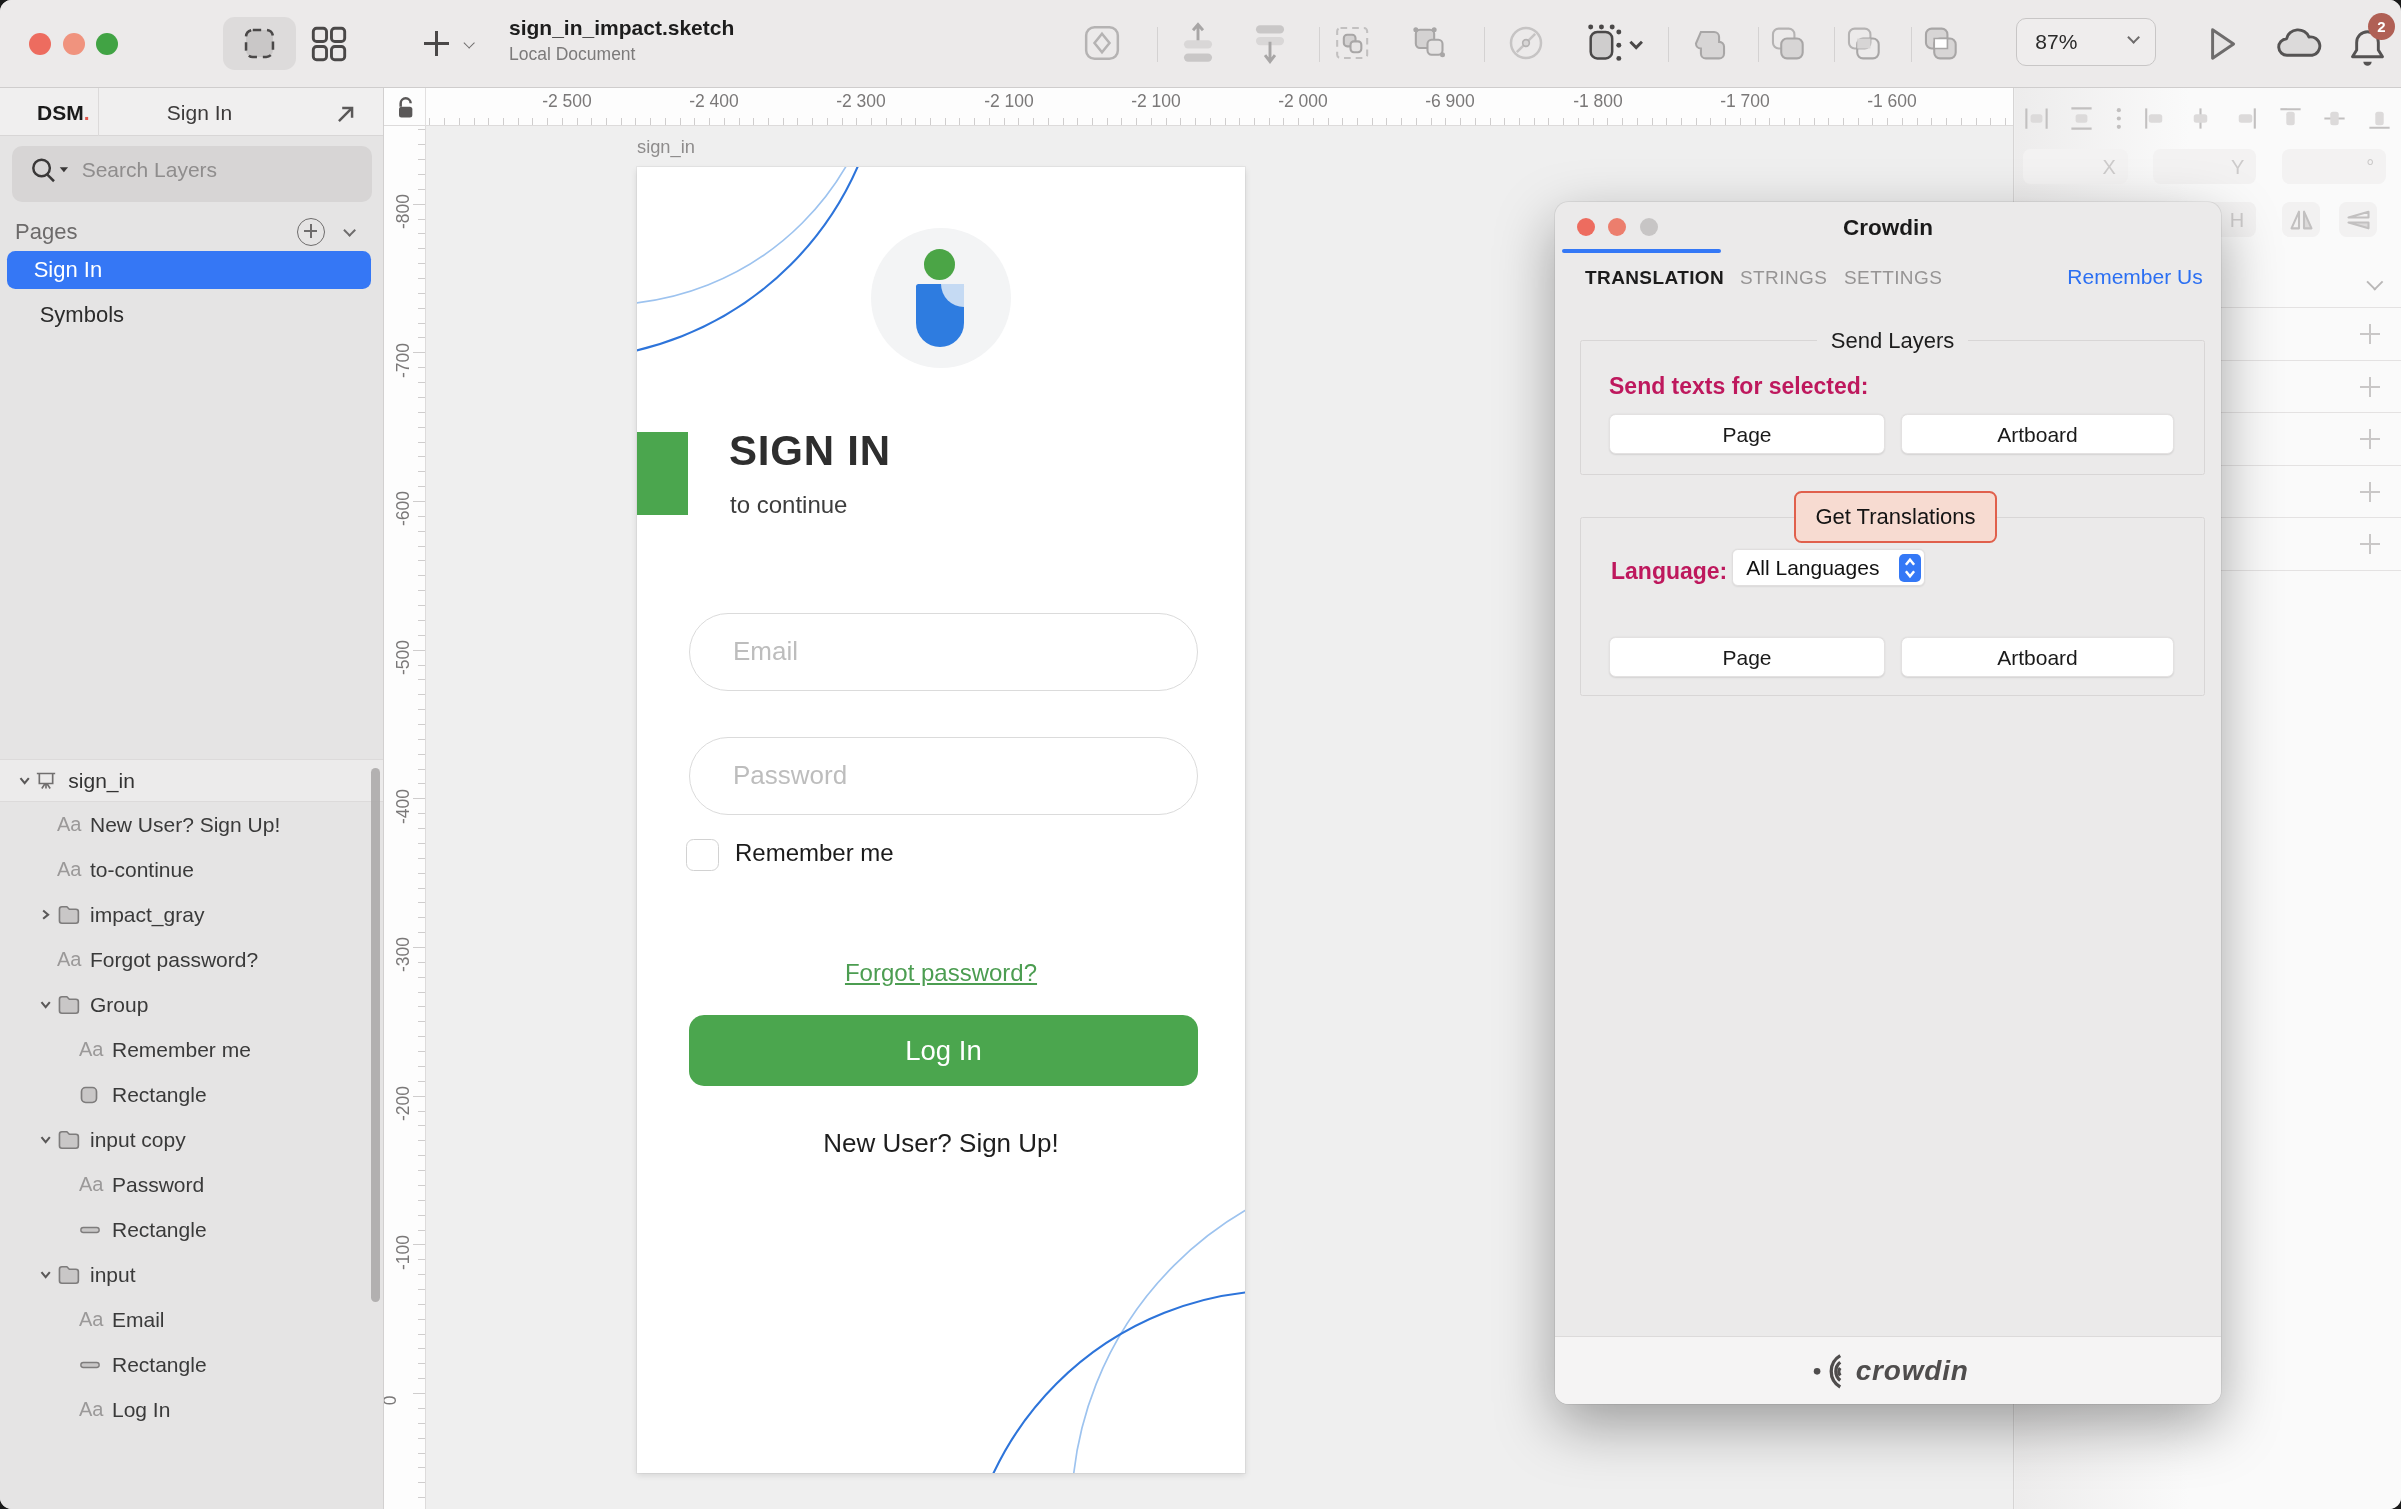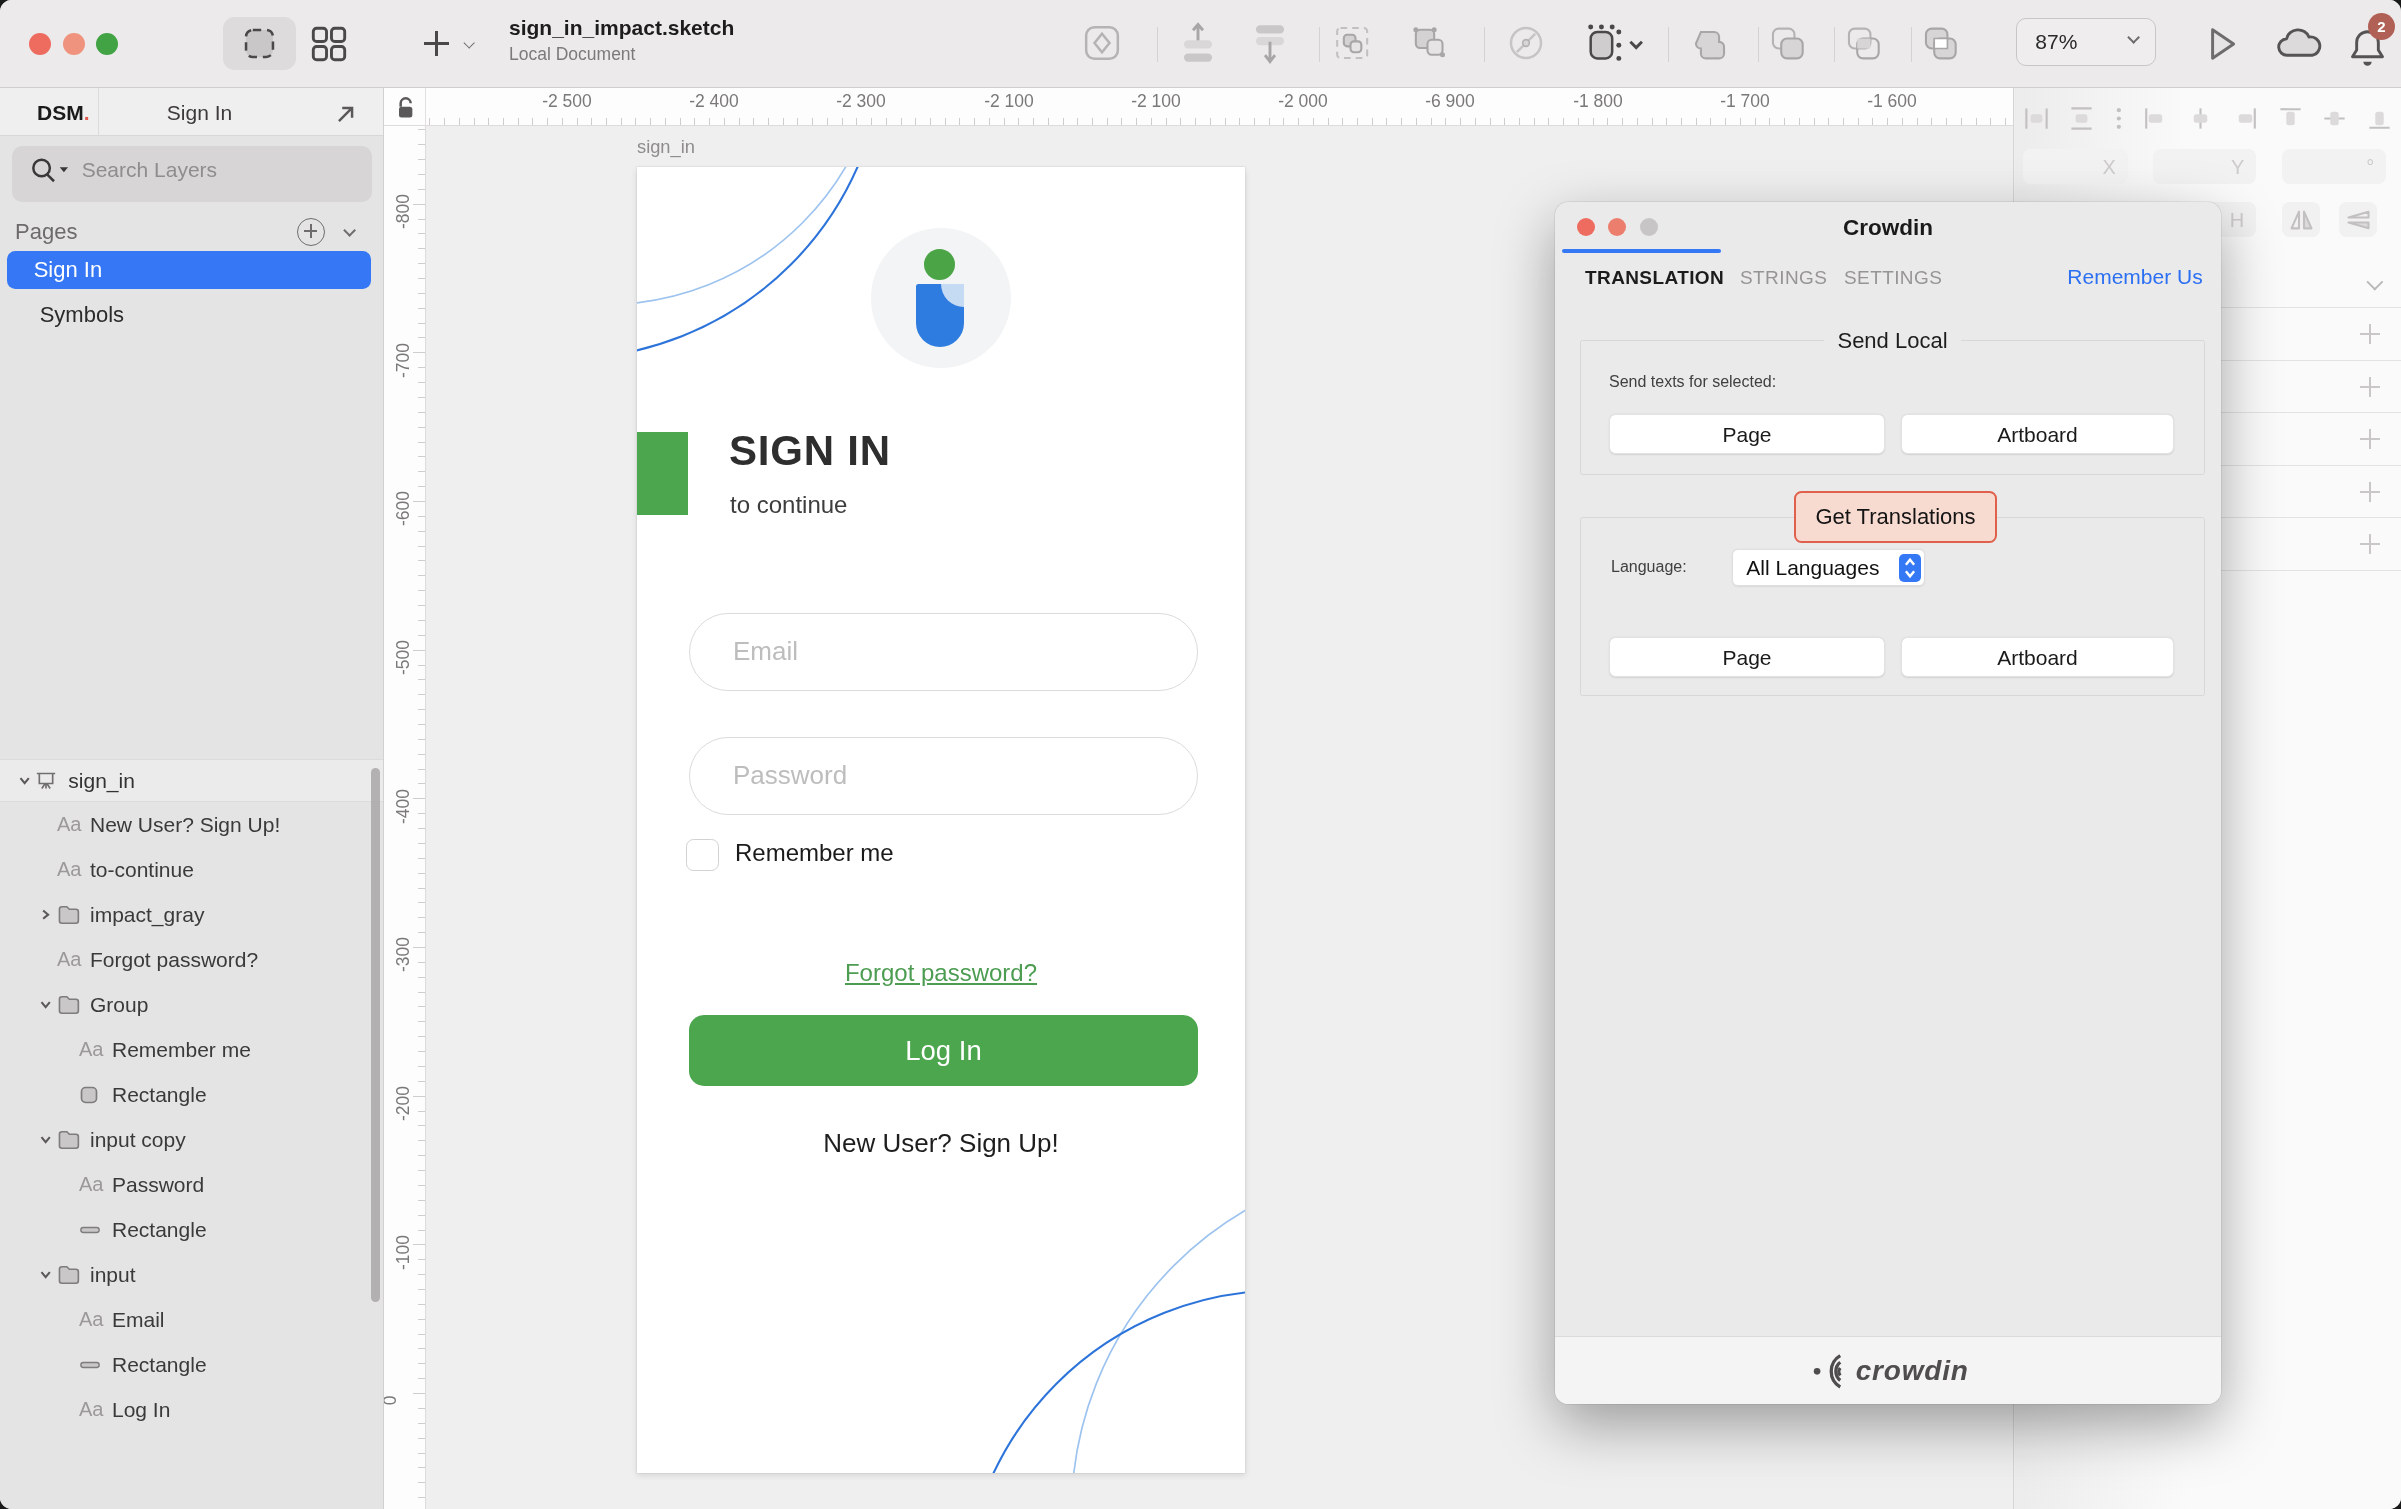--- a/index.html
+++ b/index.html
@@ -82,21 +82,21 @@
   #cw-titlebar{position:absolute;left:0;top:0;width:100%;height:50px;}
   .cw-tl{position:absolute;top:16px;width:18.3px;height:18.3px;border-radius:50%;}
   #cw-title{position:absolute;left:0;top:13.3px;width:100%;text-align:center;font-size:22.5px;font-weight:bold;color:#1A1A1A;}
   #cw-indicator{position:absolute;left:6.7px;top:47px;width:159px;height:4.2px;border-radius:2.5px;background:#3478F6;}
   .cw-tab{position:absolute;top:65px;font-size:19px;letter-spacing:0.4px;color:#969494;}
   .cw-tab.active{color:#1C1C1C;font-weight:bold;}
   #cw-contact{position:absolute;right:18.3px;top:63px;font-size:21px;color:#2B6FF2;}
   .groupbox{position:absolute;left:25px;width:625px;border:1.3px solid #D8D6D6;border-radius:2.5px;}
   .legend{position:absolute;top:-13.3px;left:0;width:100%;text-align:center;}
   .legend span{background:#EBEAEA;padding:0 13.3px;font-size:22px;color:#1D1D1D;}
-  .cw-label{font-size:16px;font-weight:normal;color:#404040;}
+  .cw-label{font-size:23px;font-weight:bold;color:#be185d;}
   .cw-btn{position:absolute;height:40px;background:#FFFFFF;border:0.8px solid #E3E1E1;border-radius:6.7px;box-shadow:0 0.8px 1.7px rgba(0,0,0,.10);font-size:21px;color:#1A1A1A;text-align:center;line-height:40px;}
   #get-trans{position:absolute;left:239px;top:289px;width:203px;height:52px;background:#F7DBD1;border:2.5px solid #E0604C;border-radius:7.5px;font-size:22px;color:#141414;text-align:center;line-height:47px;}
   #lang-dd{position:absolute;left:177px;top:347px;width:193px;height:37px;background:#fff;border:0.8px solid #E0DEDE;border-radius:5.8px;box-shadow:0 0.8px 1.7px rgba(0,0,0,.08);}
   #lang-dd .val{position:absolute;left:13.3px;top:5.8px;font-size:21px;color:#111;}
   .stepper{position:absolute;right:3.3px;top:4.2px;width:22px;height:28px;background:#3478F6;border-radius:5px;}
   #cw-footer{position:absolute;left:0;bottom:0;width:100%;height:68px;background:#F5F4F4;border-top:0.8px solid #DCDADA;border-radius:0 0 13.3px 13.3px;display:flex;align-items:center;justify-content:center;gap:8.3px;}
   #cw-footer .word{font-size:28px;font-weight:bold;font-style:italic;color:#4F4D4D;letter-spacing:0.8px;}
 
   
   #inspector{position:absolute;left:2015px;top:88px;width:387px;height:1422px;background:linear-gradient(to right,#EDECEC 0%,#FAFAFA 45%);}
@@ -794,21 +794,21 @@
       <div id="cw-title">Crowdin</div>
     </div>
     <div id="cw-indicator"></div>
 
     <span class="cw-tab active" style="left:30px;">TRANSLATION</span>
     <span class="cw-tab" style="left:185px;">STRINGS</span>
     <span class="cw-tab" style="left:289px;">SETTINGS</span>
     <span id="cw-contact">Remember Us</span>
 
     <div class="groupbox" style="top:138px;height:135px;">
-      <div class="legend"><span>Send Local</span></div>
+      <div class="legend"><span>Send Layers</span></div>
       <div class="cw-label" style="position:absolute;left:28px;top:32px;">Send texts for selected:</div>
       <div class="cw-btn" style="left:28px;top:73px;width:276px;">Page</div>
       <div class="cw-btn" style="left:320px;top:73px;width:273px;">Artboard</div>
     </div>
 
     <div class="groupbox" style="top:315px;height:179px;">
       <div class="cw-label" style="position:absolute;left:30px;top:40px;">Language:</div>
       <div class="cw-btn" style="left:28px;top:119px;width:276px;">Page</div>
       <div class="cw-btn" style="left:320px;top:119px;width:273px;">Artboard</div>
     </div>

